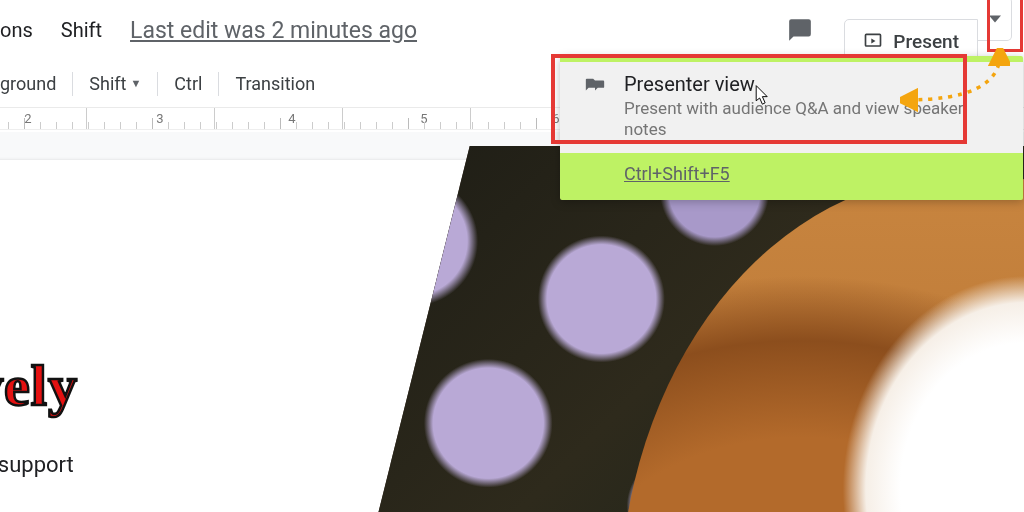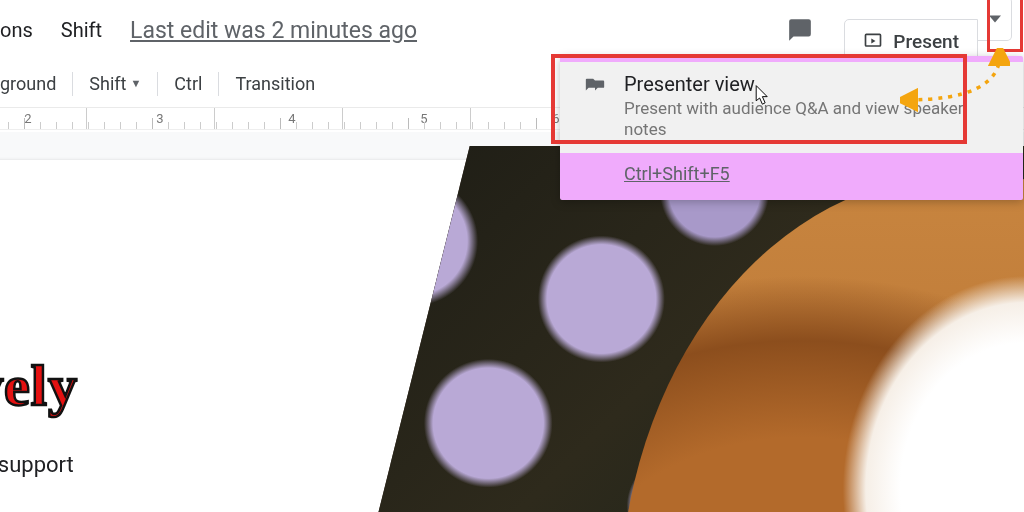--- a/index.html
+++ b/index.html
@@ -149,21 +149,21 @@
     letter-spacing:1px;
   }
   .slide-sub {
     position:absolute; left:250px; top:292px;
     font-size:22px; color:#202124;
   }
 
   
   .dropdown {
     position:absolute; left:560px; top:56px;
-    width:463px; background:#f0abfc;
+    width:463px; background:#bef264;
     box-shadow:0 2px 10px rgba(0,0,0,.25);
     border-radius:2px; z-index:50;
     padding:6px 0 4px 0;
     font-size:18px;
   }
   .dropdown .item {
     display:flex; align-items:flex-start; gap:16px;
     padding:10px 22px 12px 22px; cursor:pointer;
   }
   .dropdown .item.hovered { background:#f1f1f1; }

